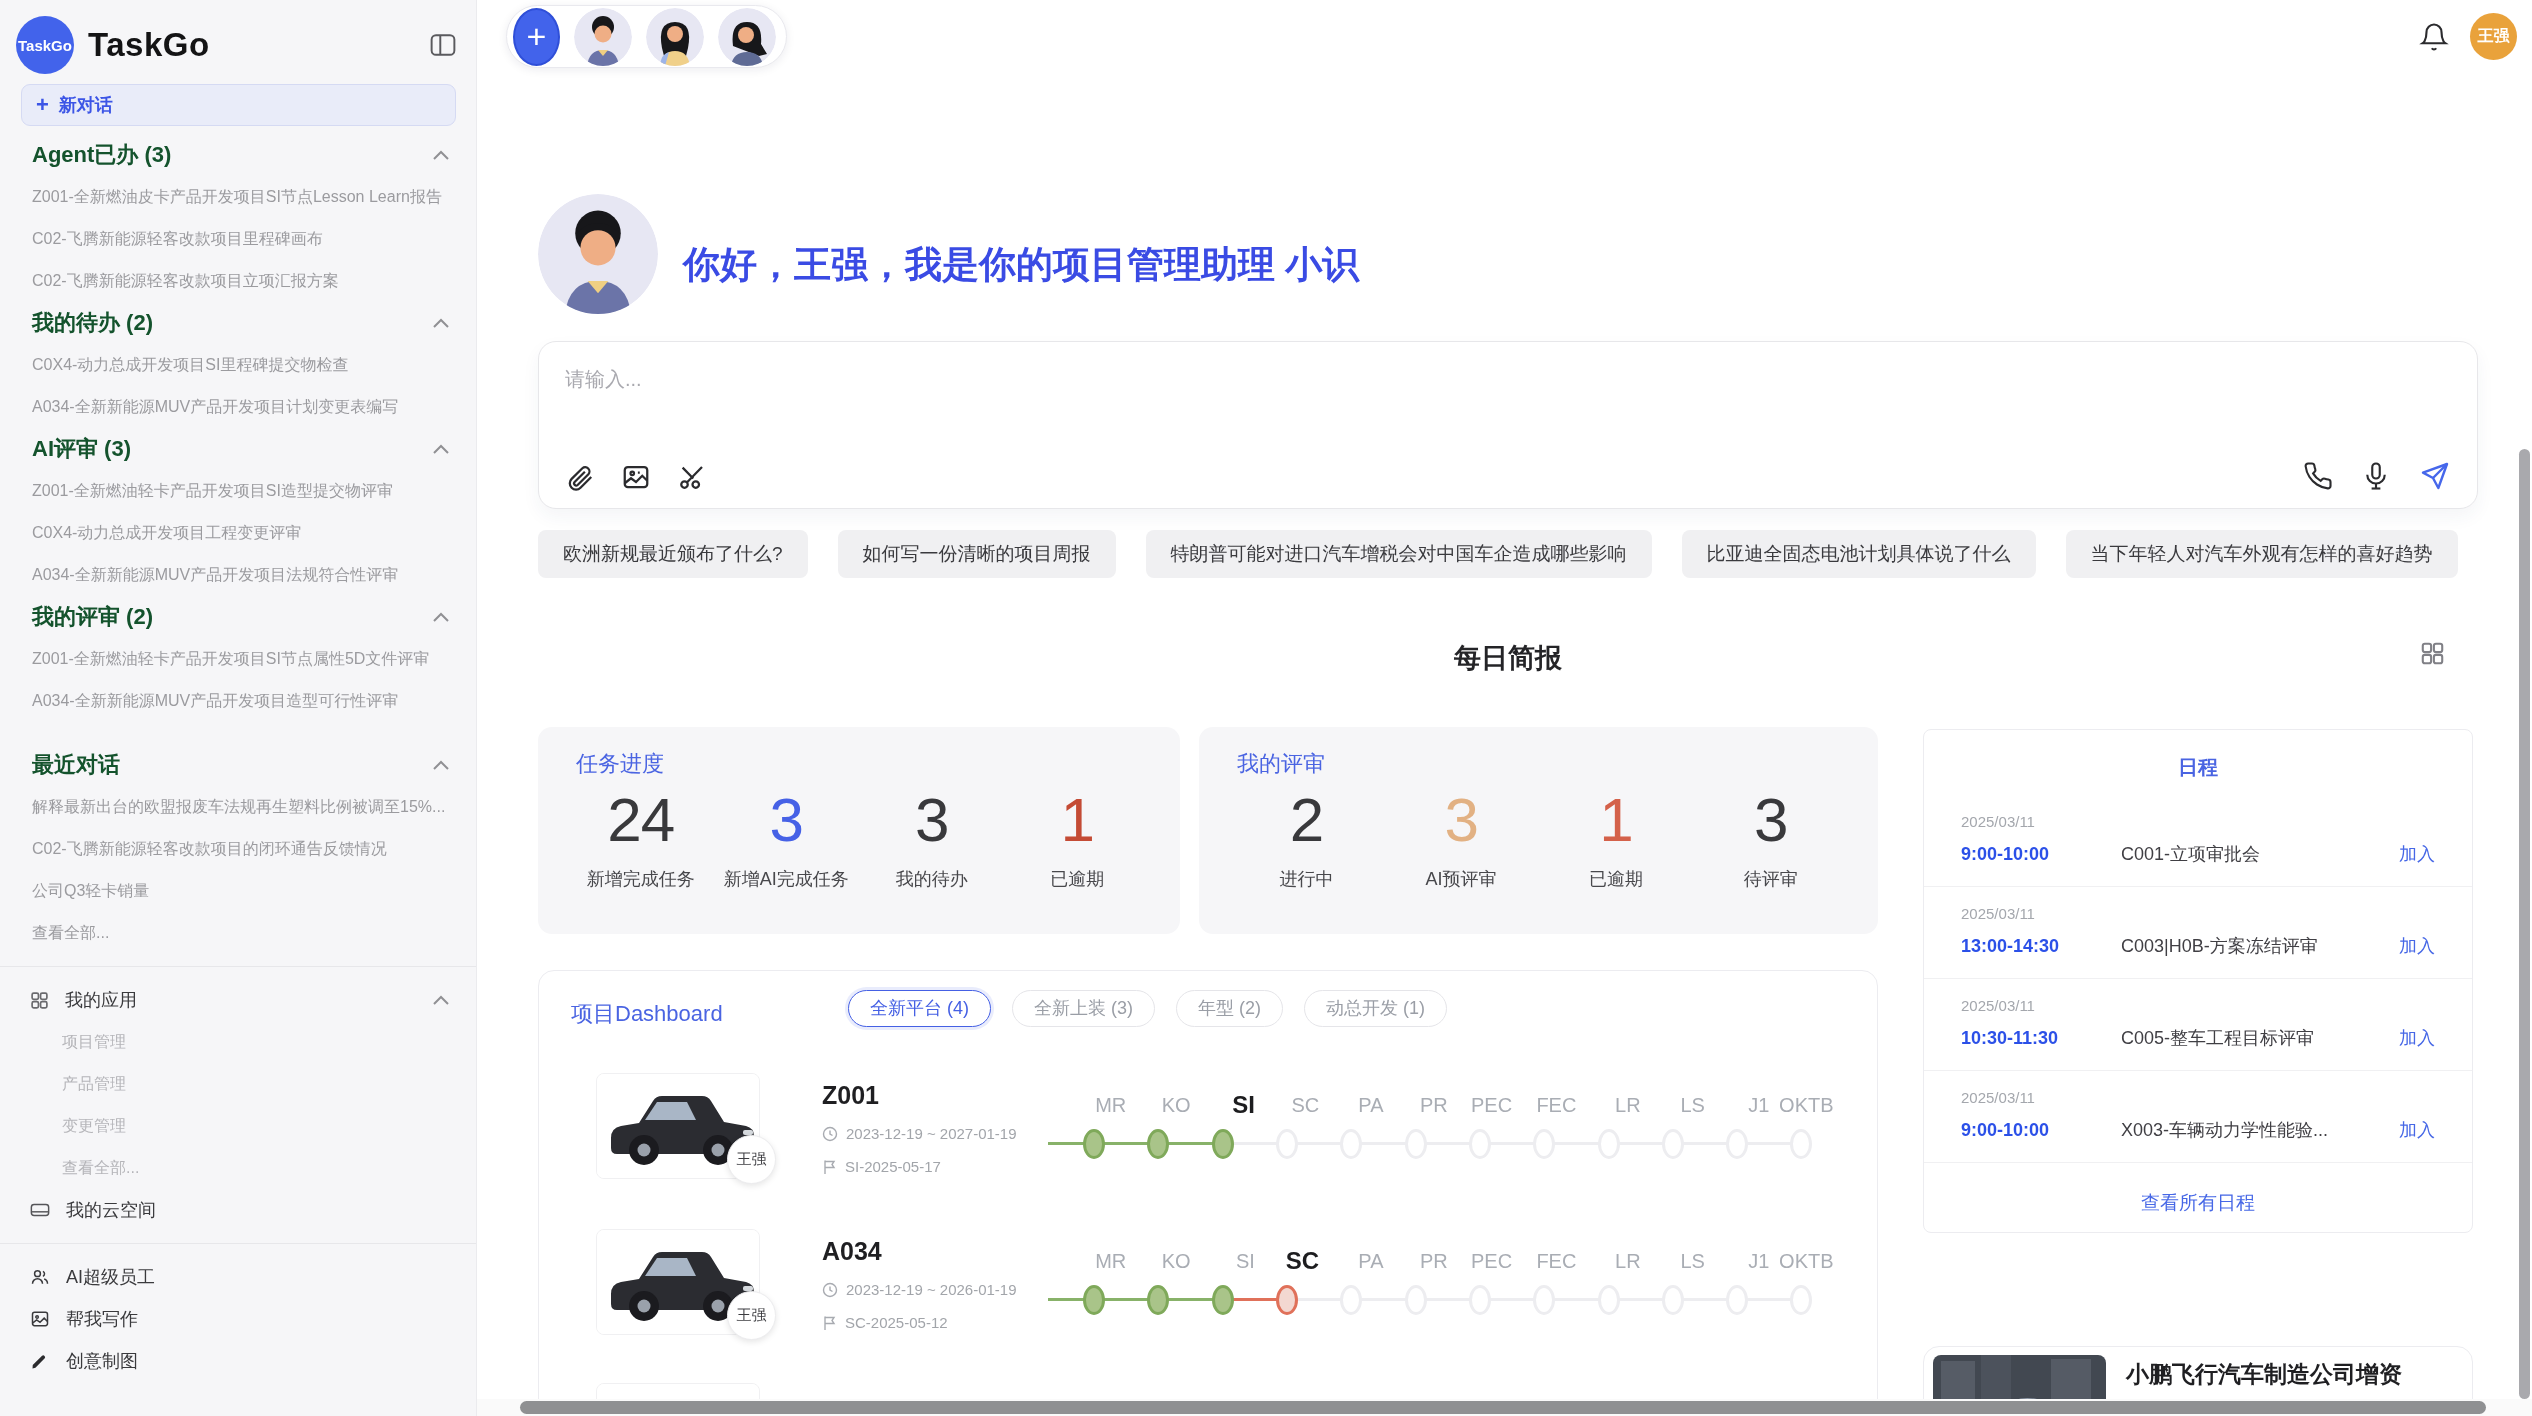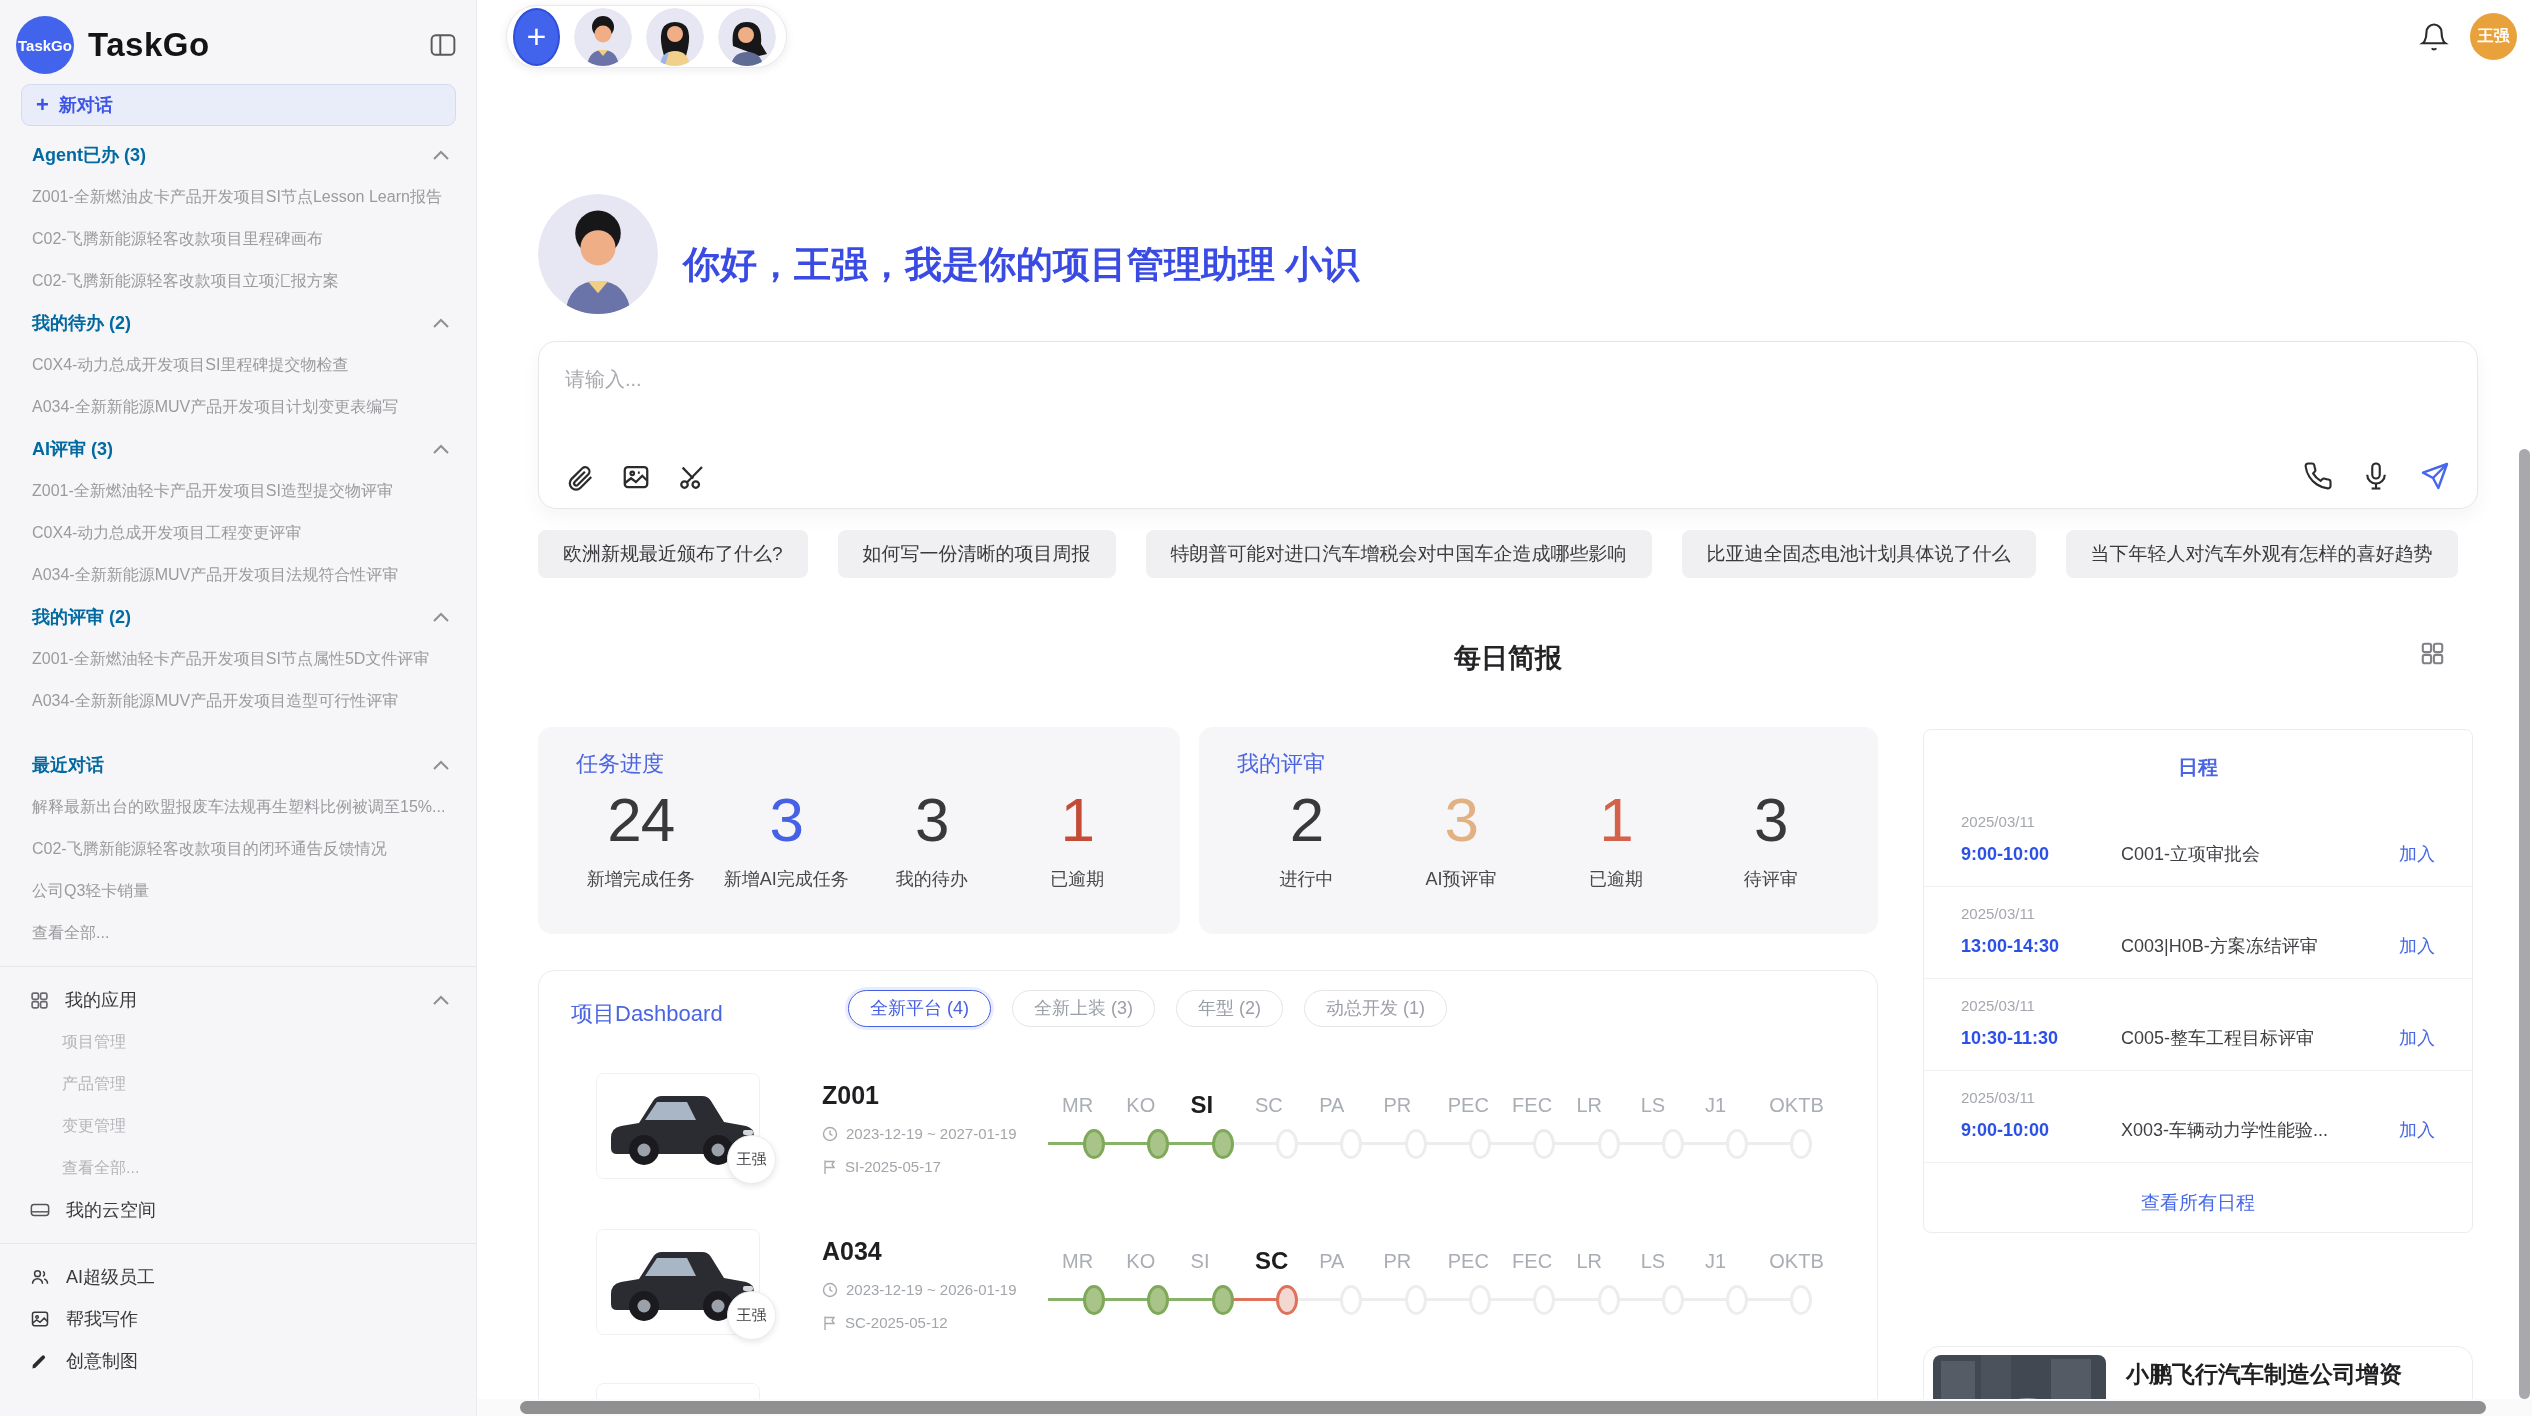--- a/index.html
+++ b/index.html
@@ -14,21 +14,21 @@
                display:flex;flex-direction:row;align-items:center;justify-content:center;
                font-size:15px;font-weight:700;line-height:17px}
   .logo-title{font-size:33px;font-weight:700;color:#141415;margin-left:14px;letter-spacing:.5px}
   .panel-toggle{margin-left:auto;cursor:pointer}
   .new-chat{margin:10px 20px 0 21px;height:42px;border-radius:9px;background:#e9ecf9;
             border:1px solid #d5daf3;display:flex;align-items:center;gap:10px;padding:0 14px;
             color:#3c55e6;font-size:18px;font-weight:600;box-sizing:border-box}
   .new-chat .plus{font-size:22px;font-weight:600;line-height:1}
   .sections{margin-top:8px}
   .sec-head{height:42px;display:flex;align-items:center;padding:0 26px 0 32px;
-            font-size:18px;font-weight:600;color:#0369a1}
+            font-size:22px;font-weight:600;color:#14532d}
   .sec-head .chev{margin-left:auto}
   .side-item{height:42px;line-height:42px;padding:0 26px 0 32px;font-size:16px;color:#9b9b9f;
              white-space:nowrap;overflow:hidden;text-overflow:ellipsis;cursor:pointer}
   .mt22{margin-top:22px}
   .divider{height:1px;background:#e7e7ea;margin:12px 0}
   .tool-row{height:42px;display:flex;align-items:center;gap:16px;padding:0 26px 0 30px;
             font-size:18px;color:#3a3a3d;cursor:pointer}
   .tool-row .chev{margin-left:auto}
   .sub-item{height:42px;line-height:42px;padding-left:62px;font-size:16px;color:#b5b5b9;cursor:pointer}
   
@@ -87,21 +87,21 @@
   .car{position:absolute;left:57px;top:0;width:162px;height:104px;border-radius:8px;overflow:hidden;
        border:1px solid #f0f0f2}
   .owner-badge{position:absolute;left:188px;top:62px;width:47px;height:47px;border-radius:50%;
        background:#fff;border:1px solid #ececee;box-shadow:0 2px 6px rgba(0,0,0,.10);
        display:flex;align-items:center;justify-content:center;font-size:15px;color:#3c3c40}
   .proj-code{position:absolute;left:283px;top:8px;font-size:25px;font-weight:700;color:#1f1f22}
   .proj-meta{position:absolute;left:283px;display:flex;align-items:center;gap:8px;
              font-size:15px;color:#a2a5aa;white-space:nowrap}
   .pm1{top:52px}.pm2{top:85px}
   .ms-track{position:absolute;left:523px;top:14px;display:flex}
-  .ms-col{position:relative;width:64.3px;text-align:left;height:92px}
+  .ms-col{position:relative;width:64.3px;text-align:right;height:92px}
   .ms-col::before{content:'';position:absolute;top:55px;left:-32px;width:64px;height:3px;background:#ededf0}
   .ms-col.lead::before{left:-14px;width:46px}
   .ms-col.lg::before{background:#88b269}
   .ms-col.lr::before{background:#e0715a}
   .ms-label{display:inline-block;margin-top:3px;height:30px;line-height:30px;font-size:20px;color:#a9adb4}
   .ms-col.active .ms-label{color:#1d1d1f;font-weight:700;font-size:24px}
   .ms-dot{position:absolute;top:42px;left:50%;margin-left:-11px;width:22px;height:30px;border-radius:50%;
           background:#fff;border:3px solid #ededf0;box-sizing:border-box;z-index:2}
   .ms-col.done .ms-dot{background:#a9c489;border-color:#7fa95a}
   .ms-col.overdue .ms-dot{background:#f3d8d1;border-color:#e0715a}

